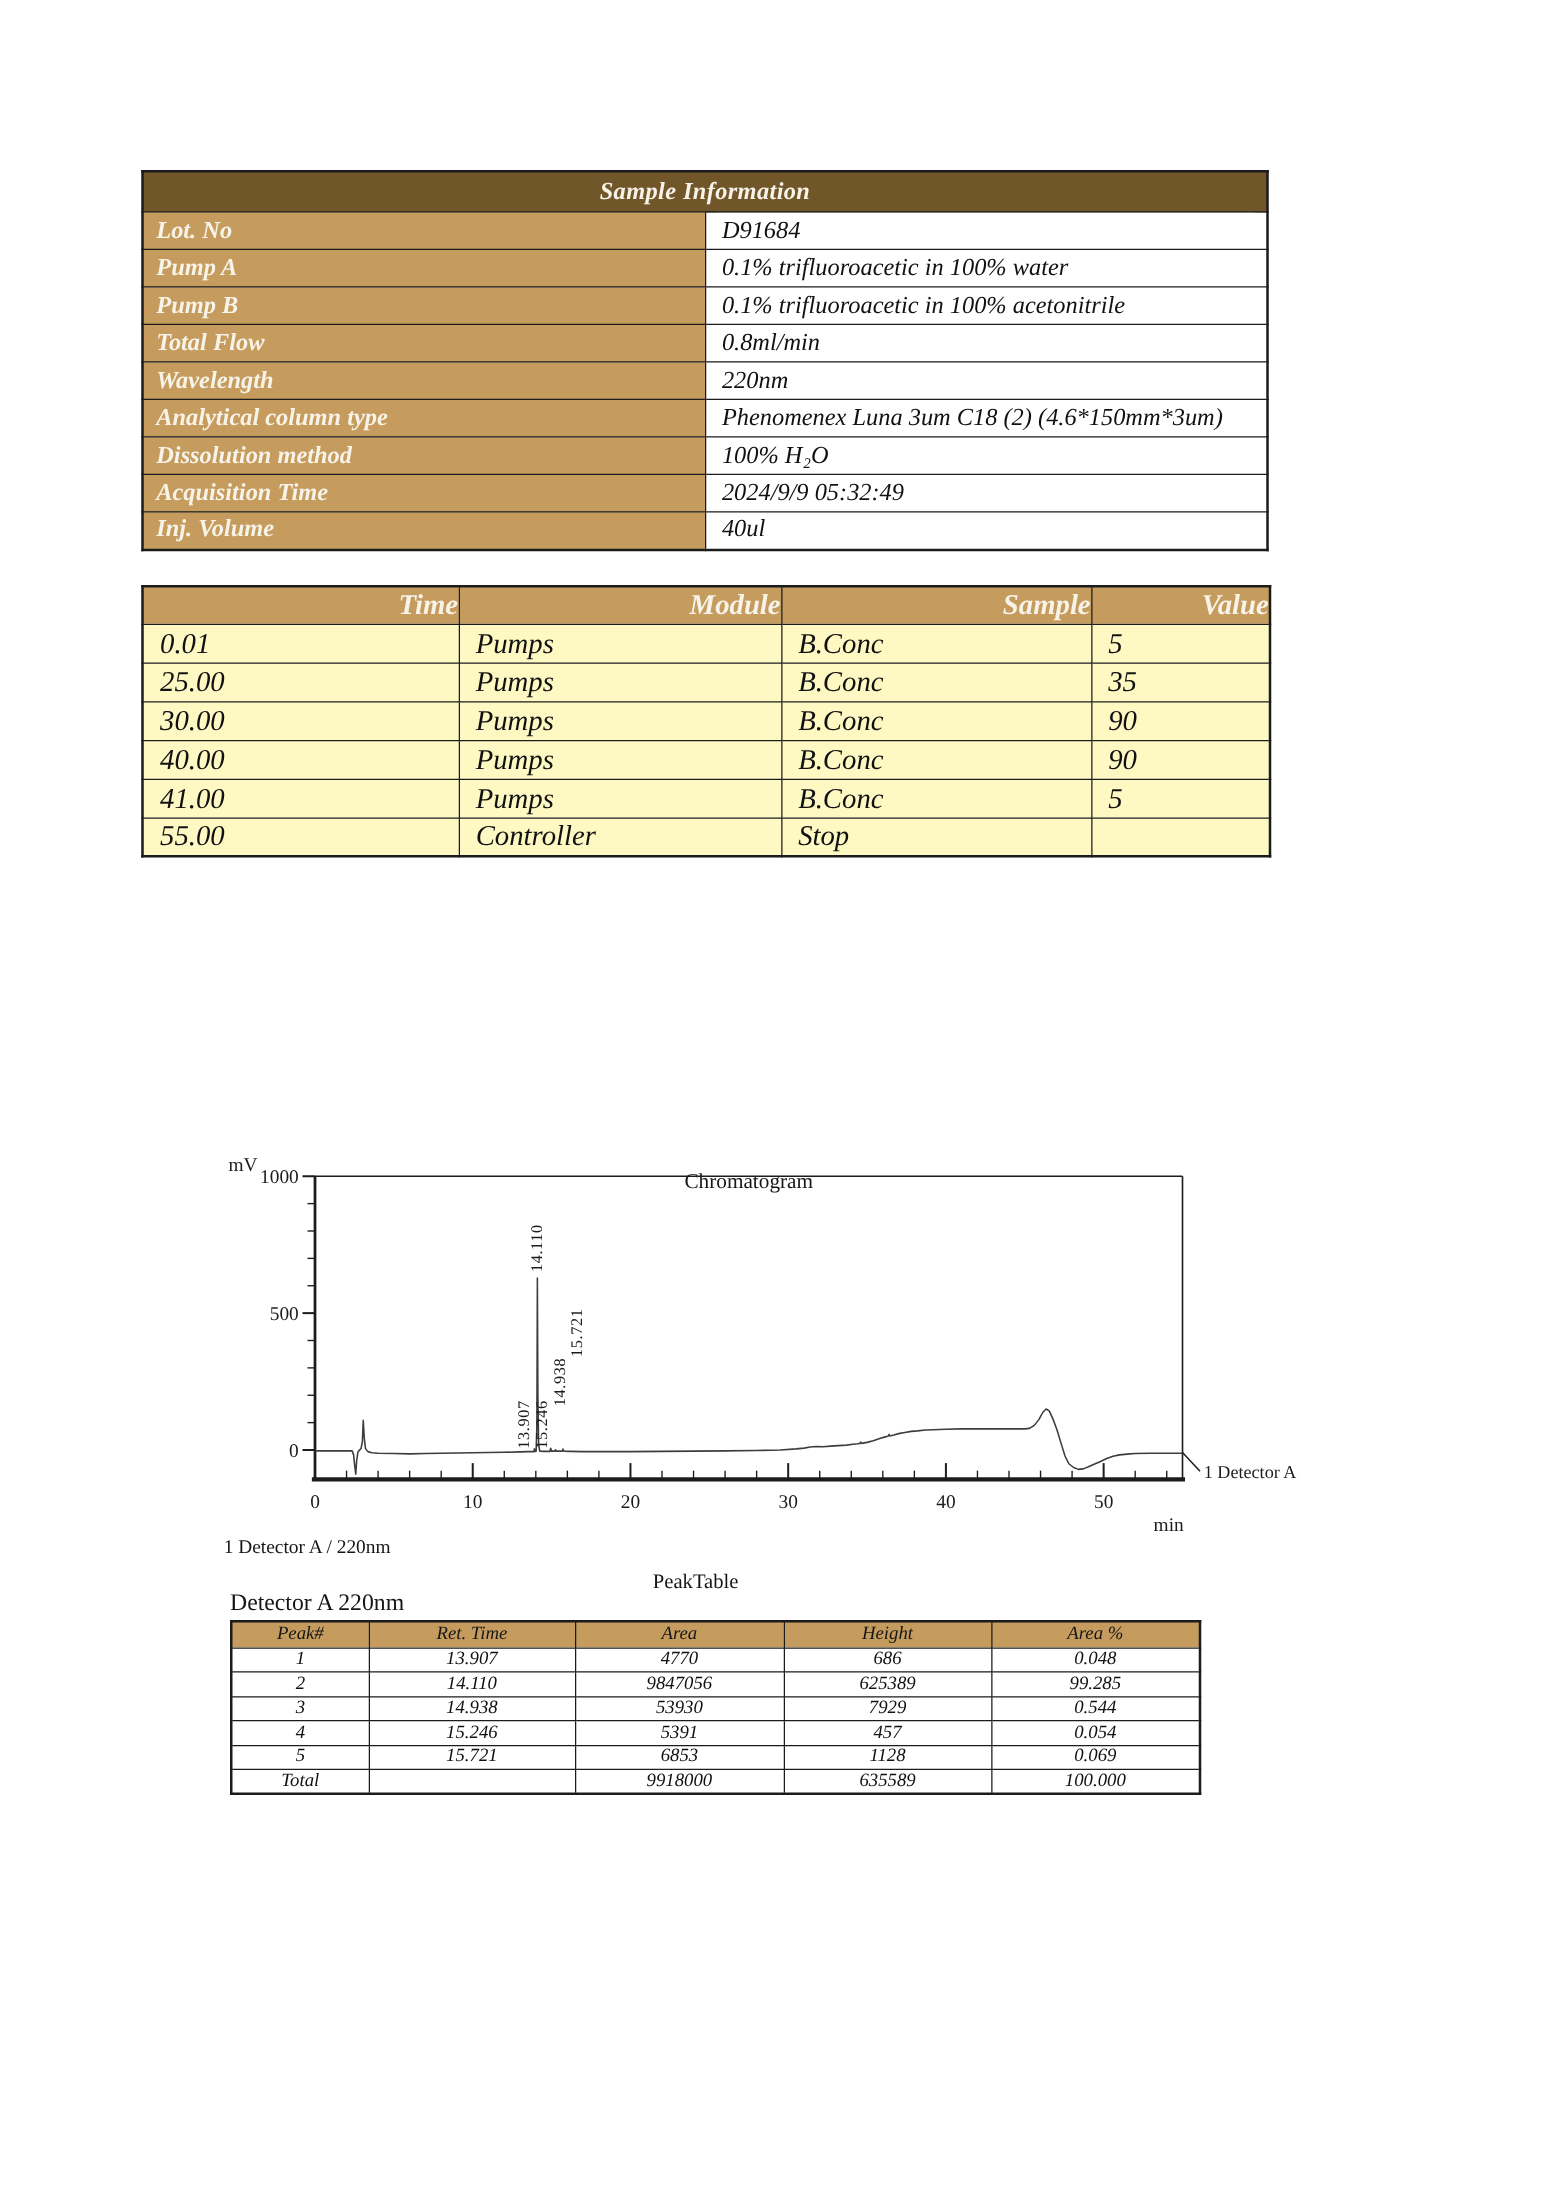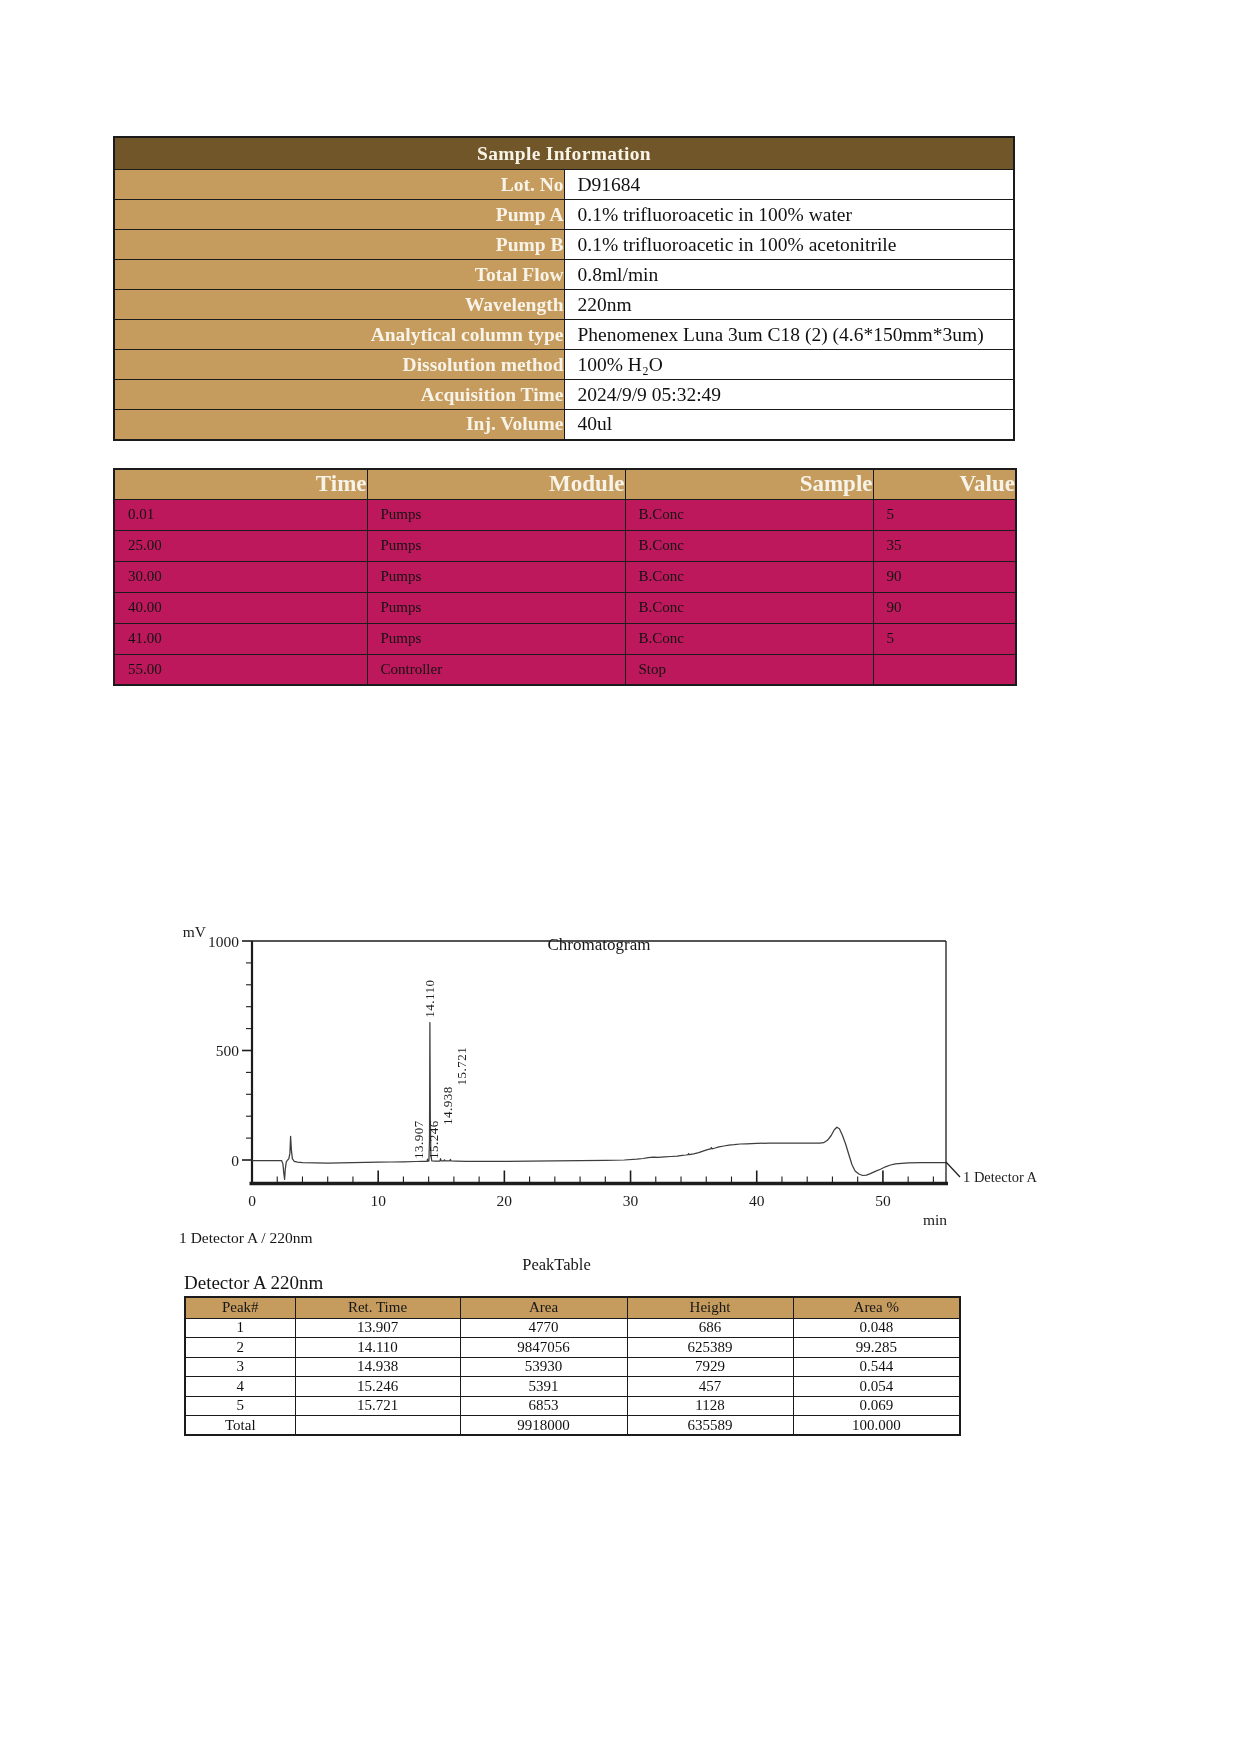--- a/index.html
+++ b/index.html
@@ -1,38 +1,38 @@
 <!DOCTYPE html>
 <html style="--brown: #705628; --tan: #c59c5e; --cream: #f7f3e8; --border: #1b1b1b;"><head>
 <meta charset="utf-8">
 <style>
   html,body{margin:0;padding:0;background:#ffffff;}
   .page{position:relative;width:1241px;height:1755px;background:#fff;overflow:hidden;
         font-family:"Liberation Serif","DejaVu Serif",serif;color:#111;}
 
   table{border-collapse:collapse;position:absolute;table-layout:fixed;}
   table, th, td{border:1.6px solid var(--border,#1b1b1b);}
-  table{border-width:2.4px;}
+  table{border-width:2.4px;font-style:italic;}
 
   
   .info-table{left:113px;top:136px;width:902px;}
   .info-table .title-row th{height:29px;background:var(--brown,#705628);color:var(--cream,#f7f3e8);
         font-size:19.5px;font-weight:700;text-align:center;letter-spacing:.3px;}
   .info-table tr{height:30px;}
   .info-table th.lbl{width:286px;background:var(--tan,#c59c5e);color:var(--cream,#f7f3e8);
-        font-weight:700;font-size:19.5px;text-align:right;padding:0 0 0 27px;}
+        font-weight:700;font-size:19.5px;text-align:left;padding:0 0 0 10px;}
   .info-table td.val{font-size:19.5px;padding:0 16px 0 13px;background:#fff;border-radius:13px;}
 
   
   .prog-table{left:113px;top:468px;width:902px;}
   .prog-table thead tr{height:30px;}
   .prog-table tbody tr{height:31px;}
   .prog-table th{background:var(--tan,#c59c5e);color:var(--cream,#f7f3e8);font-weight:700;
         font-size:23px;text-align:right;padding:0 0 0 22px;}
-  .prog-table td{font-size:15px;padding:0 0 0 13px;background:#be185d;margin-left:48px;}
+  .prog-table td{font-size:23px;padding:0 0 0 13px;background:#fef9c3;margin-left:48px;}
 
   
   .peak-table{left:184px;top:1296px;width:775px;}
   .peak-table thead tr{height:21px;}
   .peak-table tbody tr{height:19.5px;}
   .peak-table th{background:var(--tan,#c59c5e);color:#161616;font-weight:400;font-size:15px;padding:0;}
   .peak-table td{font-size:15px;text-align:center;padding:0;background:#fff;}
 
   .abs{position:absolute;}
   .chrom-title{left:252px;top:935px;width:694px;text-align:center;font-size:17px;color:#161616;}

